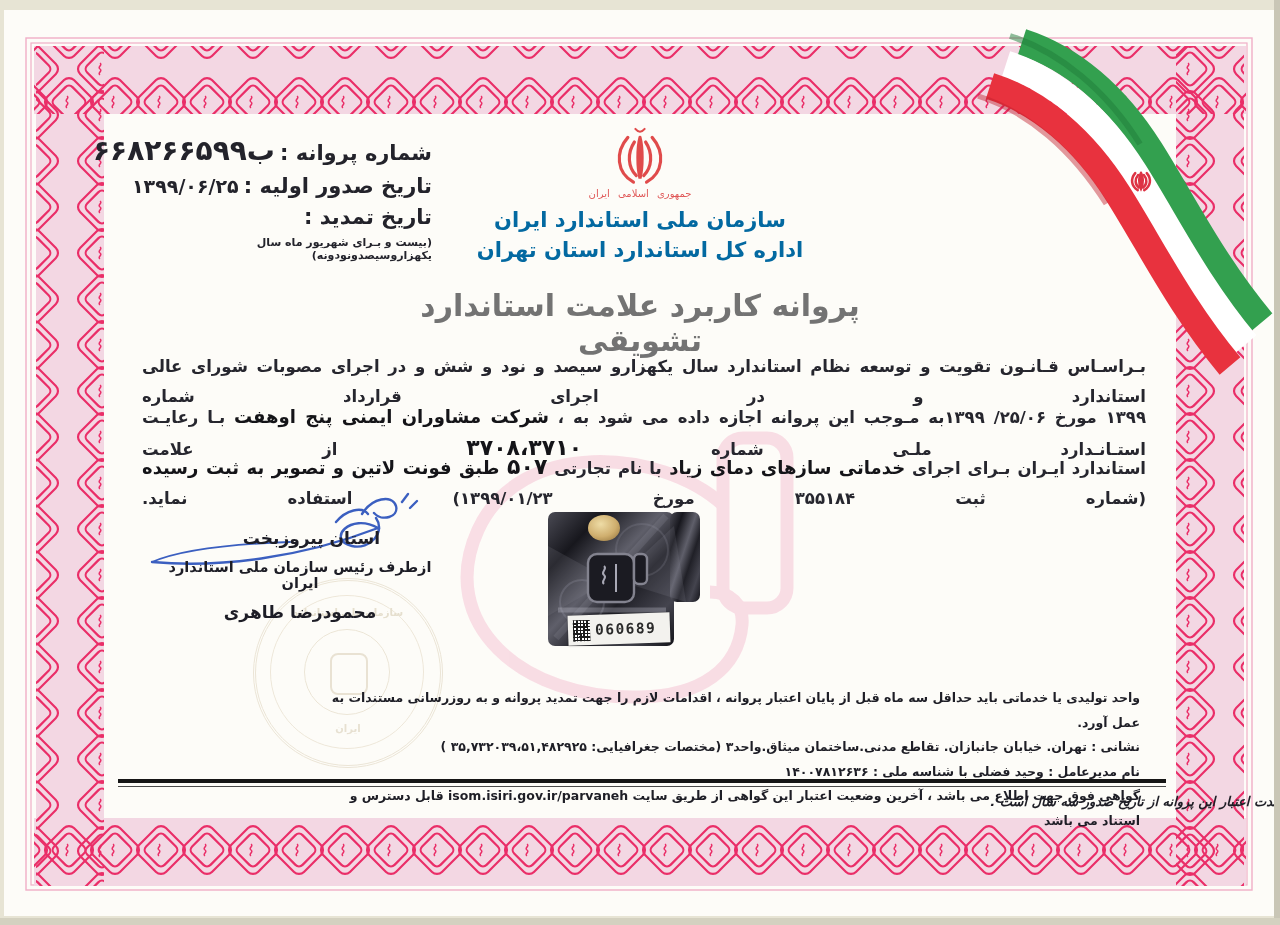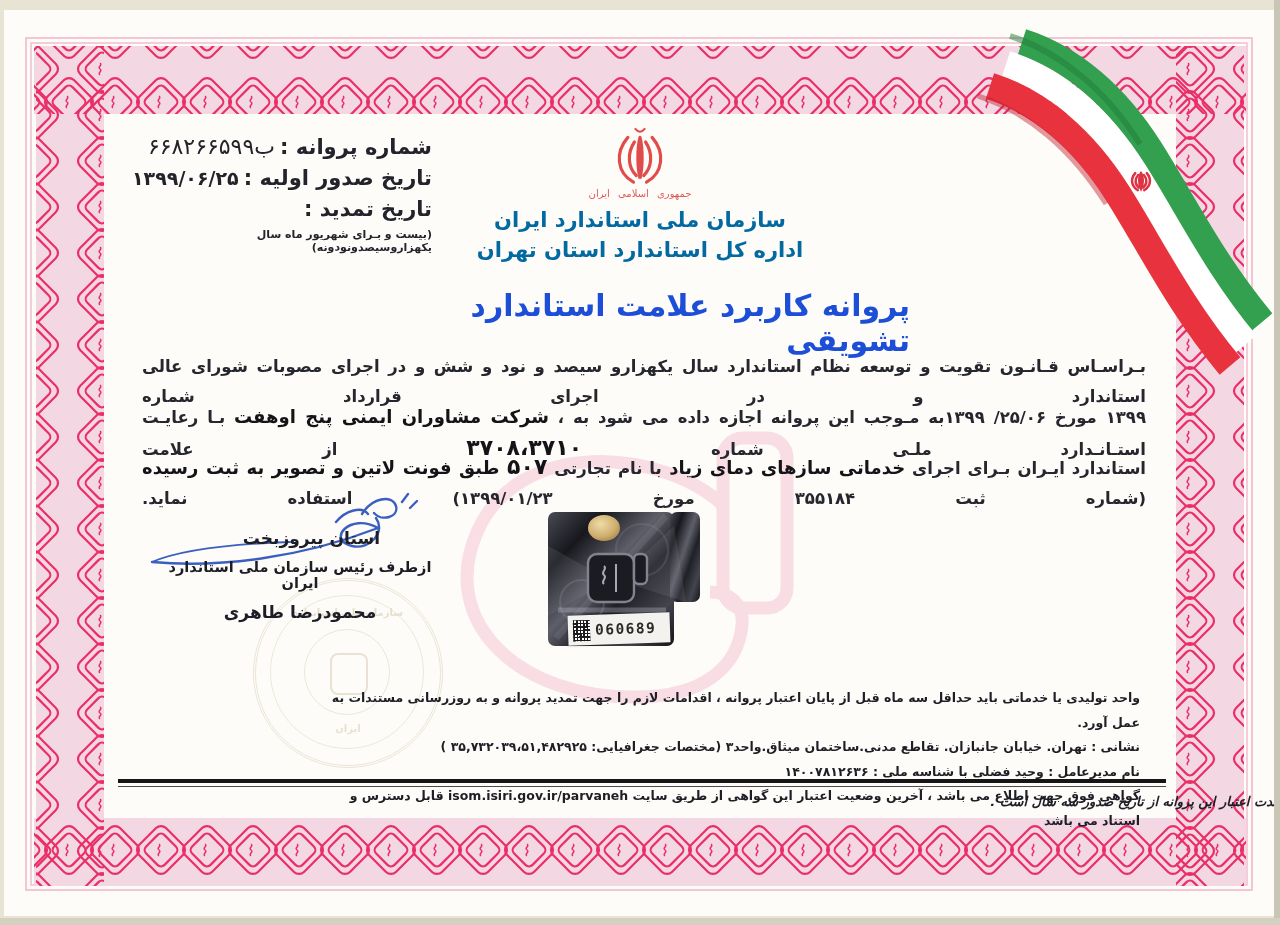--- a/index.html
+++ b/index.html
@@ -13,28 +13,28 @@
     left:4px;top:10px;width:1272px;height:906px;
     background:#fdfcf8;
   }
   #scan-edge-right{right:0;top:0;width:6px;height:925px;background:#c9c6b6;}
   #scan-edge-bottom{left:0;bottom:0;width:1280px;height:7px;background:#d4d1c0;}
   
   .fa{direction:rtl;}
   #meta-block{left:150px;top:134px;width:282px;text-align:right;color:#23232b;}
   .meta-row{white-space:nowrap;margin-bottom:7px;}
   .meta-label{font-size:21px;font-weight:bold;}
-  .meta-big{font-size:22px;font-weight:normal;letter-spacing:.5px;}
+  .meta-big{font-size:28px;font-weight:bold;letter-spacing:.5px;}
   .meta-date{font-size:19px;font-weight:bold;}
   .meta-small{font-size:11px;font-weight:bold;}
   #org-block{left:455px;top:126px;width:370px;text-align:center;}
   #emblem-caption{font-size:10px;color:#e05858;word-spacing:5px;margin-top:2px;}
   .org-line{font-size:21px;font-weight:bold;color:#0369a1;line-height:30px;}
-  #doc-title{left:370px;top:288px;width:540px;text-align:right;
-    font-size:30px;font-weight:bold;color:#1d4ed8;}
+  #doc-title{left:370px;top:288px;width:540px;text-align:center;
+    font-size:30px;font-weight:bold;color:#737373;}
   #body-text{left:142px;top:352px;width:1004px;color:#26262e;}
   .body-line{
     font-size:16.5px;font-weight:bold;line-height:30px;height:50px;
     text-align:justify;text-align-last:justify;
   }
   .emph{font-size:18px;font-weight:bold;color:#141418;}
   .bignum{font-size:22px;font-weight:bold;color:#141418;}
   
   #sig-block{left:150px;top:528px;width:300px;text-align:center;color:#1d1d26;}
   .sig-name{font-size:17px;font-weight:bold;margin-bottom:11px;}

